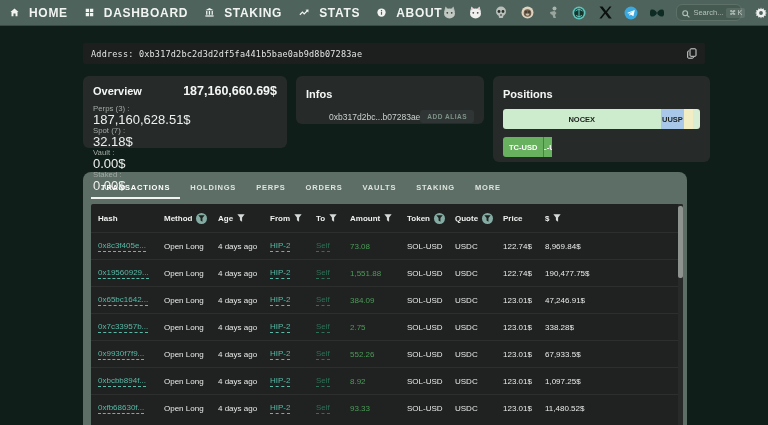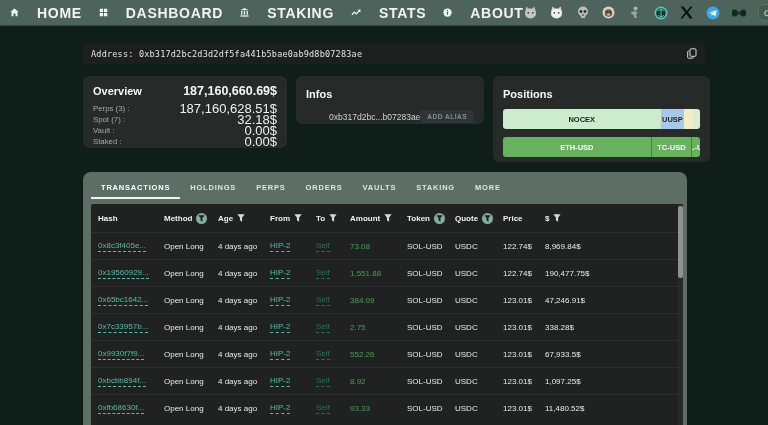--- a/index.html
+++ b/index.html
@@ -3,22 +3,22 @@
 <meta charset="utf-8">
 <style>
   * { margin:0; padding:0; box-sizing:border-box; }
   html,body { width:768px; height:425px; overflow:hidden; background:#0f1e18;
               font-family:"Liberation Sans", sans-serif; }
 
   
   .topnav { height:26px; background:#4d635c; display:flex; align-items:center;
             padding:0 10px; border-bottom:1px solid rgba(0,0,0,.25); }
   .nav-left { display:flex; align-items:center; gap:17px; }
-  .nav-item { display:flex; align-items:center; gap:18px; color:#f2f4f2;
-              font-size:14px; font-weight:bold; letter-spacing:.7px; cursor:pointer; }
+  .nav-item { display:flex; align-items:center; gap:10px; color:#f2f4f2;
+              font-size:12px; font-weight:bold; letter-spacing:.7px; cursor:pointer; }
   .nav-item svg { display:block; }
   .nav-right { margin-left:auto; display:flex; align-items:center; gap:12px; }
   .soc { width:14px; height:14px; display:flex; align-items:center; justify-content:center; cursor:pointer; }
   .soc svg { display:block; }
   .search-box { display:flex; align-items:center; gap:3px; background:#455a51;
                 border:1px solid #5e7169; border-radius:6px; height:17px; padding:0 5px; width:66px; }
   .search-box .ph { font-size:7.5px; color:#b4c0b9; flex:1; }
   .kbd { font-size:6.5px; color:#cdd6d0; background:rgba(255,255,255,.10);
          border-radius:2px; padding:1px 3px; white-space:nowrap; }
 
@@ -31,21 +31,21 @@
   .copy-btn { margin-left:auto; cursor:pointer; display:flex; }
 
   
   .cards { margin:12px 0 0 83px; display:flex; gap:9px; align-items:flex-start; }
   .card { background:#262b2a; border-radius:6px; padding:8px 10px; }
   .card-title { font-size:11px; font-weight:bold; color:#f5f7f5; }
   .overview-card { width:204px; height:72px; }
   .card-head { display:flex; justify-content:space-between; align-items:baseline; }
   .card-total { font-size:12.5px; font-weight:bold; color:#f5f7f5; }
   .stat-rows { margin-top:5px; }
-  .stat-row { display:flex; justify-content:space-between; line-height:11px; }
+  .stat-row { display:flex; justify-content:space-between; line-height:11px;flex-direction:column; }
   .stat-label { font-size:7.8px; color:#a3aaa5; }
   .stat-value { font-size:13px; color:#eef0ee; }
 
   .infos-card { width:188px; height:48px; }
   .infos-row { margin-top:8px; display:flex; justify-content:flex-end; align-items:center; }
   .infos-addr { font-size:8.5px; color:#ccd2ce; }
   .alias-btn { font-size:6.5px; font-weight:bold; letter-spacing:.5px; color:#7d9288;
                background:#2f3534; border:none; border-radius:3px; padding:3px 7px; cursor:pointer; }
 
   .positions-card { width:217px; height:86px; }
@@ -290,21 +290,20 @@
           <div class="segment" style="width: 80%; background: rgb(205, 236, 205); color: rgb(32, 36, 31);">NOCEX</div>
 
           <div class="segment" style="width: 12%; background: rgb(169, 199, 232); color: rgb(32, 36, 31);">UUSP</div>
 
           <div class="segment" style="width: 4.5%; background: rgb(242, 237, 194); color: rgb(32, 36, 31);"></div>
 
           <div class="segment" style="width: 3.5%; background: rgb(217, 236, 212); color: rgb(32, 36, 31);"></div>
         </div>
       <div class="bar perps">
 
-          <div class="segment" style="width: 75%; background: rgb(104, 178, 95); color: rgb(255, 255, 255);">ETH-USD</div>
 
           <div class="segment" style="width: 20.5%; background: rgb(104, 178, 95); color: rgb(255, 255, 255);">TC-USD</div>
 
           <div class="segment" style="width: 4.5%; background: rgb(104, 178, 95); color: rgb(255, 255, 255);">L-U</div>
         </div>
     </div>
   </div>
 
 </div>
 

